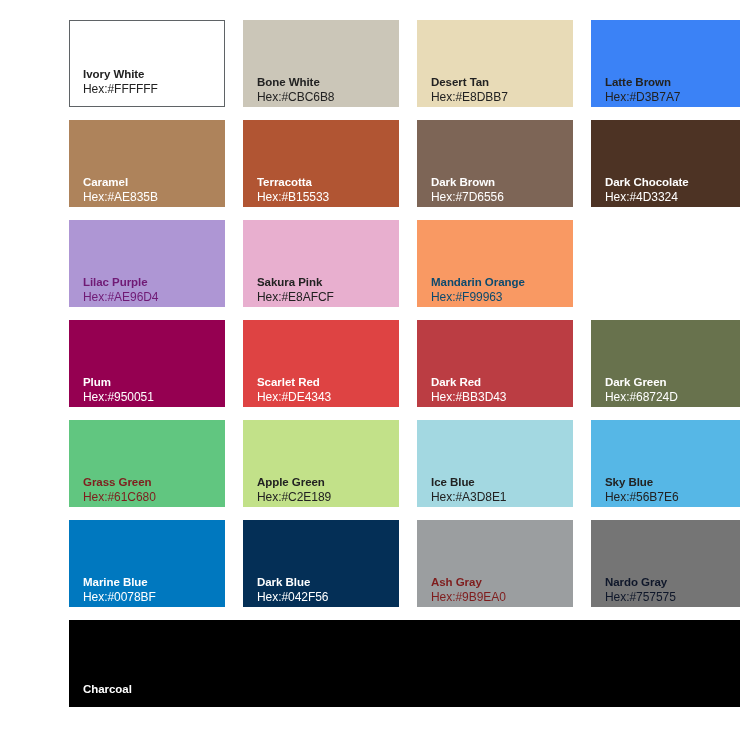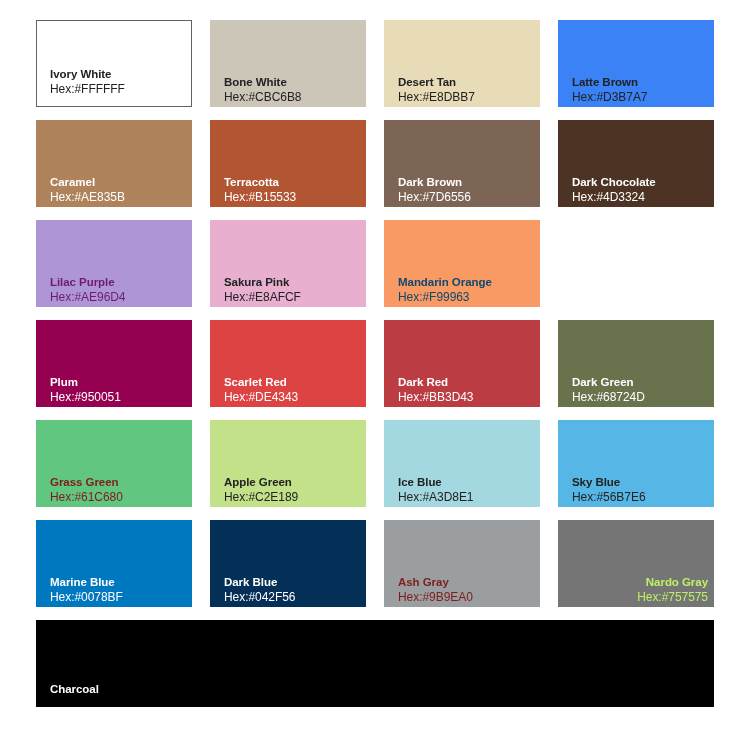--- a/index.html
+++ b/index.html
@@ -15,20 +15,21 @@
     font-family: "Liberation Sans", sans-serif;
     -webkit-font-smoothing: antialiased;
   }
 
   #palette-grid {
     position: relative;
     width: 684px;
     height: 736px;
     box-sizing: border-box;
     padding: 20px 30px 0 36px;
+    margin-left: 33px;
   }
 
   .swatch-row {
     display: flex;
     gap: 18px;
     margin-bottom: 13px;
   }
 
   .swatch {
     position: relative;
@@ -228,21 +229,21 @@
           <span class="swatch-hex">Hex:#042F56</span>
         </div>
       </div>
       <div class="swatch" style="background: rgb(155, 158, 160);">
         <div class="swatch-label" style="color: #7f1d1d;">
           <span class="swatch-name">Ash Gray</span>
           <span class="swatch-hex">Hex:#9B9EA0</span>
         </div>
       </div>
       <div class="swatch" style="background: rgb(117, 117, 117);">
-        <div class="swatch-label" style="color: #bef264; text-align: right;">
+        <div class="swatch-label" style="color: #0f172a;">
           <span class="swatch-name">Nardo Gray</span>
           <span class="swatch-hex">Hex:#757575</span>
         </div>
       </div>
     </div>
     <div class="charcoal-band" style="background: rgb(0, 0, 0);">
       <div class="swatch-label" style="color: rgb(255, 255, 255);">
         <span class="swatch-name">Charcoal</span>
       </div>
     </div>

